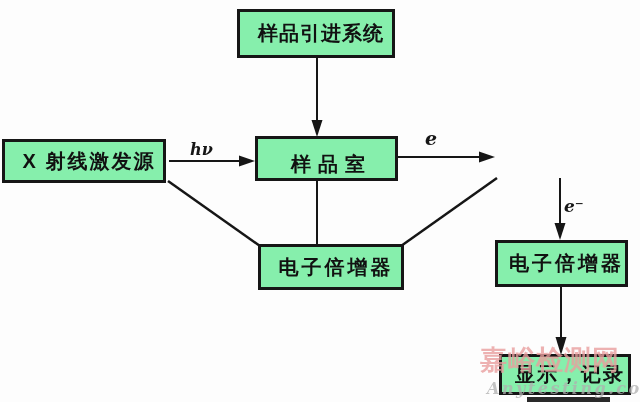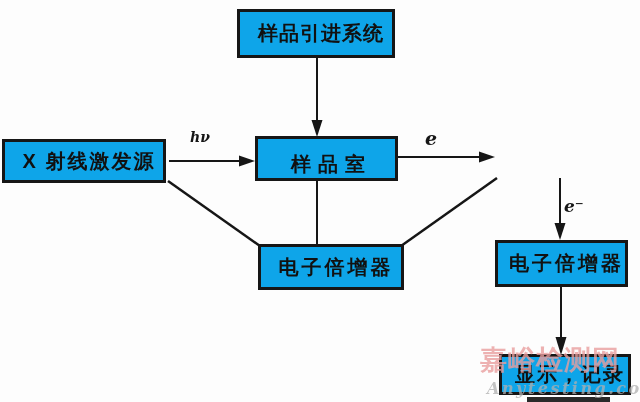--- a/index.html
+++ b/index.html
@@ -13,21 +13,21 @@
     font-family: "Liberation Sans", sans-serif;
   }
   .wires {
     position: absolute;
     left: 0; top: 0;
     z-index: 1;
   }
   .node {
     position: absolute;
     z-index: 2;
-    background: #0ea5e9;
+    background: #86efac;
     border: 3px solid #161616;
     display: flex;
     align-items: center;
     justify-content: center;
     color: #111111;
     font-weight: bold;
     font-size: 20px;
     white-space: nowrap;
     padding-left: 10px;
   }
@@ -39,21 +39,21 @@
   .node-electron-mult     { left:495px; top:240px; width:133px; height:47px; letter-spacing:3px;align-items:center; }
   .node-display-record    { left:499px; top:354px; width:132px; height:41px; letter-spacing:2px; }
   .edge-label {
     position: absolute;
     z-index: 2;
     font-family: "DejaVu Serif", serif;
     font-style: italic;
     font-weight: bold;
     color: #161616;
   }
-  .edge-label-hv { left:190px; top:129px; font-size:14px; }
+  .edge-label-hv { left:190px; top:140px; font-size:16px; }
   .edge-label-e  { left:425px; top:127px; font-size:19px; }
   .edge-label-em { left:564px; top:196px; font-size:17px; }
   .watermark {
     position: absolute;
     left: 480px; top: 342px;
     z-index: 3;
     pointer-events: none;
     white-space: nowrap;
   }
   .watermark-cn {

